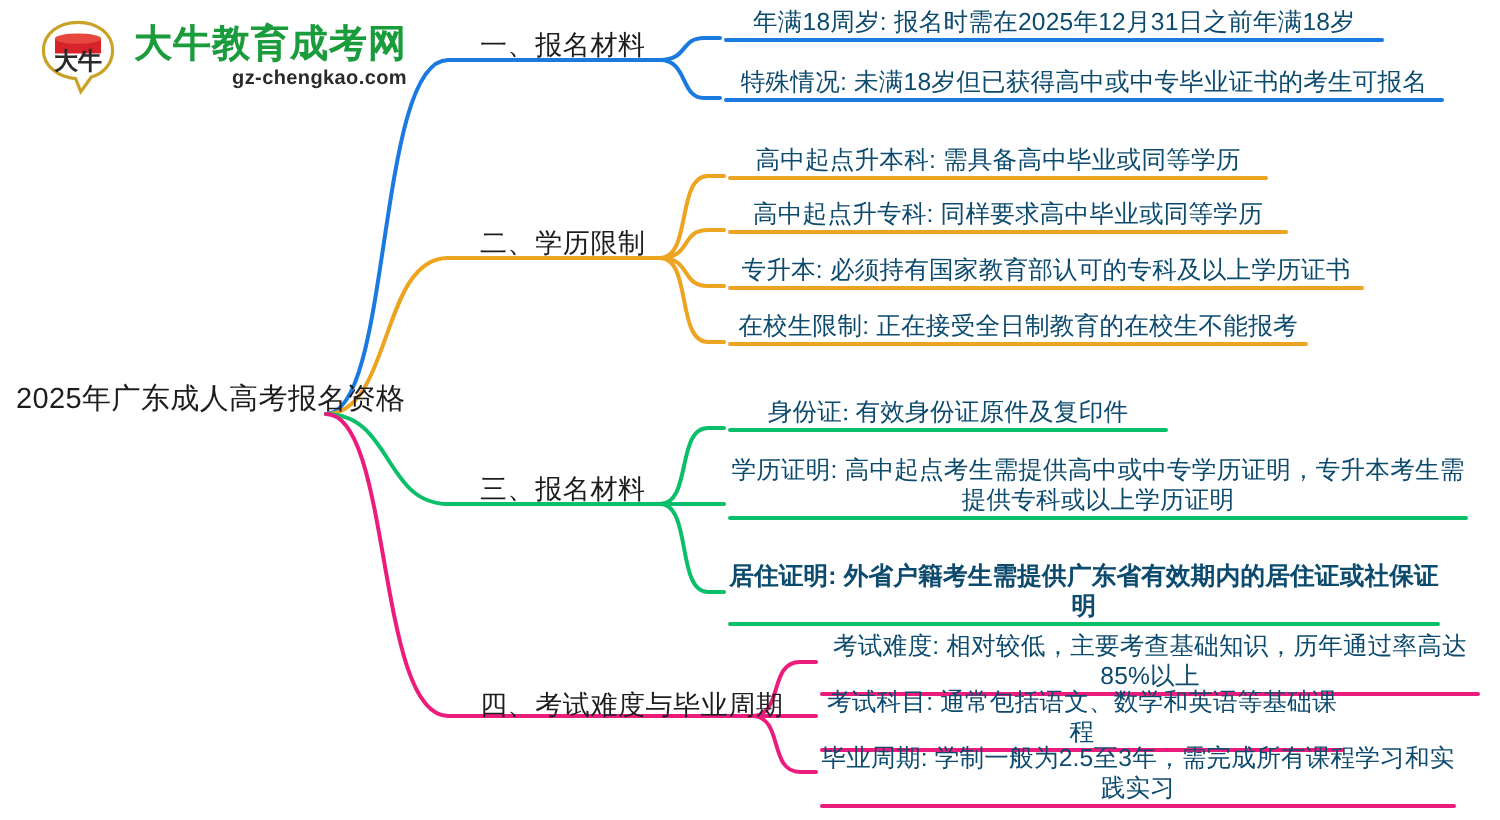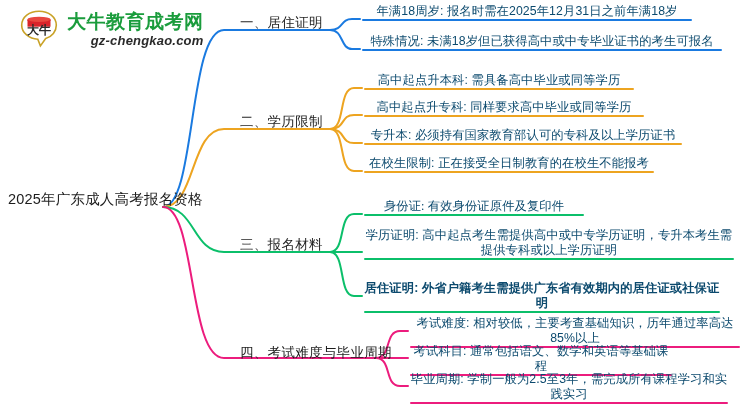--- a/index.html
+++ b/index.html
@@ -54,26 +54,25 @@
   }
   .logo-title {
     font-size: 19px;
     font-weight: bold;
     color: #1a9c3c;
     letter-spacing: 0.5px;
     white-space: nowrap;
   }
   .logo-sub {
     margin-top: 3px;
-    font-size: 13px;
+    font-size: 10px;
     font-weight: bold;
     color: #2a2a2a;
     letter-spacing: 0.2px;
     white-space: nowrap;
-    font-style: italic;
   }
 
   
   .root-node {
     position: absolute;
     left: 8px;
     top: 190px;
     font-size: 14.5px;
     color: #1d1d1d;
     white-space: nowrap;
@@ -155,21 +154,21 @@
       </svg>
     </div>
     <div class="logo-text">
       <div class="logo-title">大牛教育成考网</div>
       <div class="logo-sub">gz-chengkao.com</div>
     </div>
   </div>
 
   <div class="root-node">2025年广东成人高考报名资格</div>
 
-  <div class="l1-label" style="left:240px; top:14px;">一、居住证明</div>
+  <div class="l1-label" style="left:240px; top:14px;">一、报名材料</div>
   <div class="l1-label" style="left:240px; top:113px;">二、学历限制</div>
   <div class="l1-label" style="left:240px; top:236px;">三、报名材料</div>
   <div class="l1-label" style="left:240px; top:344px;">四、考试难度与毕业周期</div>
 
   <div class="leaf" style="--ln:#1a7ae0; left:362px; top:4px; width:330px;">
     <span class="leaf-text">年满18周岁: 报名时需在2025年12月31日之前年满18岁</span>
   </div>
   <div class="leaf" style="--ln:#1a7ae0; left:362px; top:34px; width:360px;">
     <span class="leaf-text">特殊情况: 未满18岁但已获得高中或中专毕业证书的考生可报名</span>
   </div>

